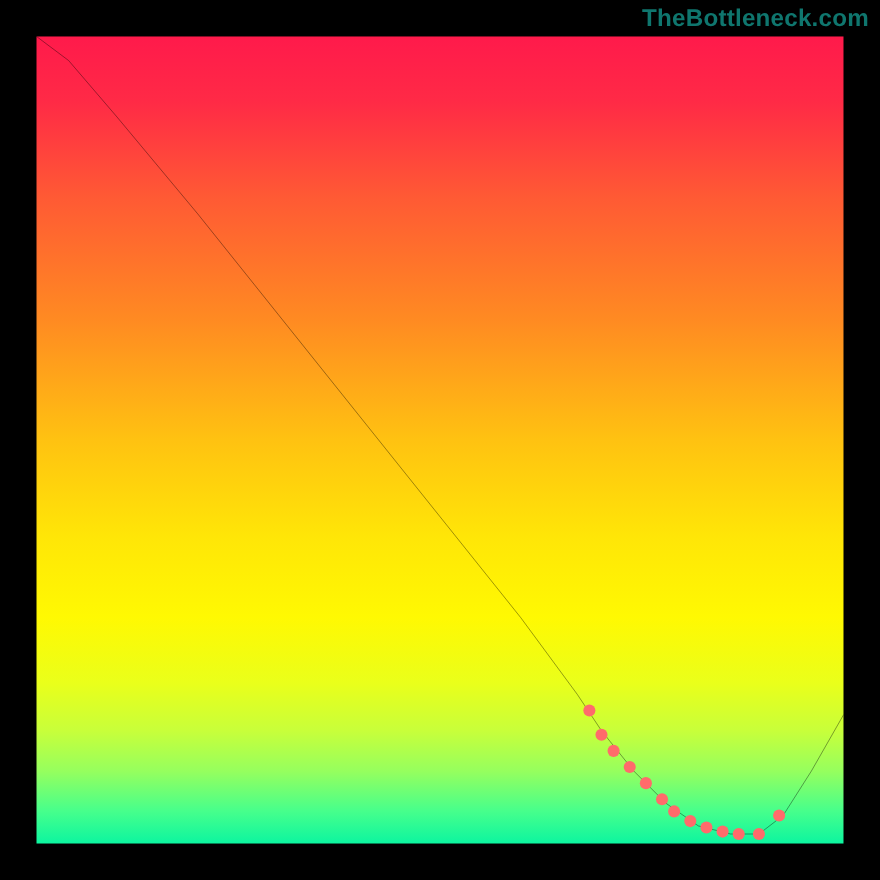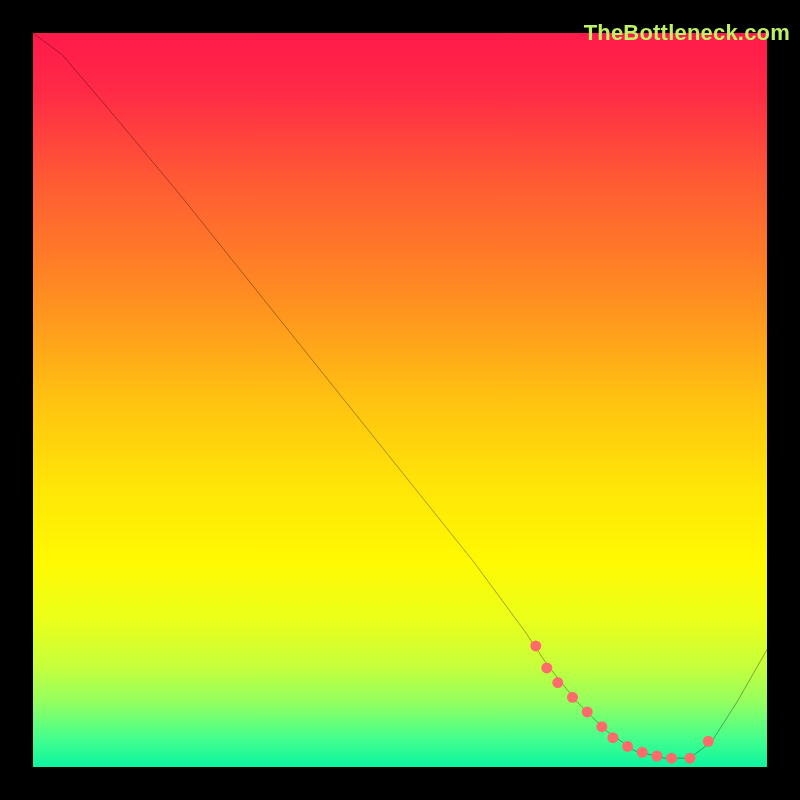--- a/index.html
+++ b/index.html
@@ -12,25 +12,25 @@
     overflow: hidden;
   }
   .frame {
     position: relative;
     width: 800px;
     height: 800px;
     background: #000;
   }
   .watermark {
     position: absolute;
-    top: 20px;
+    top: 4px;
     right: 10px;
     font-size: 22px;
     font-weight: 600;
-    color: #bef264;
+    color: #0f766e;
     letter-spacing: 0.2px;
     z-index: 3;
   }
   svg.plot {
     position: absolute;
     left: 33px;
     top: 33px;
     width: 734px;
     height: 734px;
     z-index: 2;

